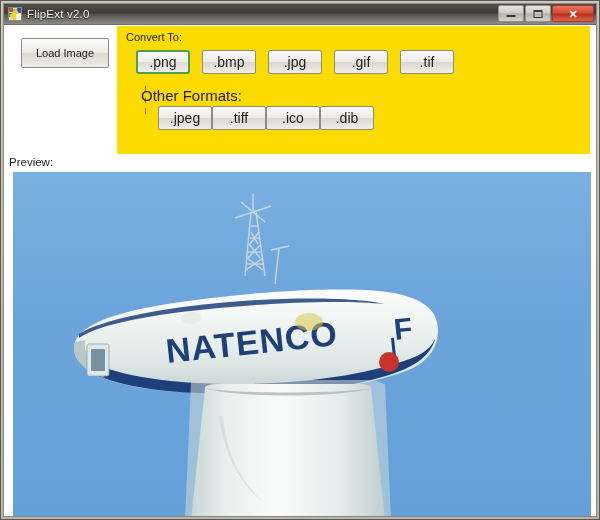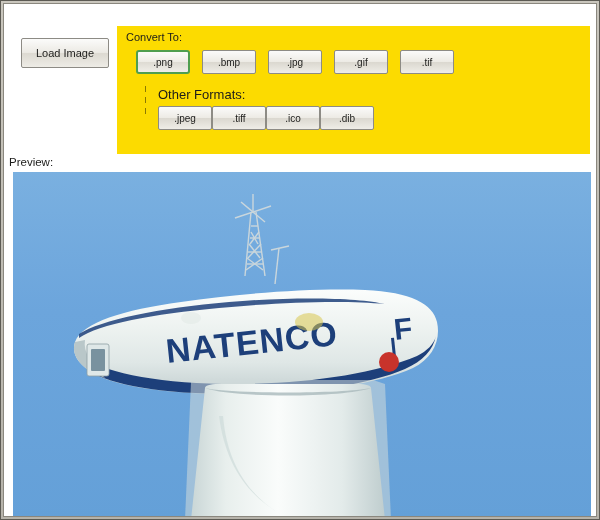--- a/index.html
+++ b/index.html
@@ -181,36 +181,36 @@
     left: 41px;
     top: 80px;
   }
   .fmt-btn {
     width: 54px;
     height: 24px;
     box-sizing: border-box;
     border: 1px solid #8d8b85;
     border-radius: 2px;
     background: linear-gradient(to bottom, #fbfbfa 0%, #edebe5 48%, #dbd8d0 52%, #efede7 100%);
-    font-size: 10px;
+    font-size: 14px;
     color: #1d1d1b;
     font-family: "Liberation Sans", sans-serif;
     cursor: default;
     padding: 0;
   }
   .fmt-btn.selected {
     border: 2px solid #4f9e4f;
     border-radius: 3px;
     background: linear-gradient(to bottom, #fbfbfa 0%, #eeece6 48%, #dedbd3 52%, #f0eee8 100%);
   }
   .other-label {
     position: absolute;
-    left: 41px;
+    left: 24px;
     top: 61px;
-    font-size: 13px;
+    font-size: 15px;
     color: #1c1c1a;
     white-space: nowrap;
   }
   .dash-marker {
     position: absolute;
     left: 28px;
     top: 60px;
     width: 1px;
     height: 32px;
     background: repeating-linear-gradient(to bottom,
@@ -249,20 +249,43 @@
     height: 100%;
     display: block;
   }
 </style>
 </head>
 <body>
 
 <div class="window">
   <div class="window-inner">
 
+    <div class="titlebar">
+      <span class="app-icon">
+        <i class="ic-red"></i>
+          <i class="ic-grn2"></i>
+          <i class="ic-blue"></i>
+        <i class="ic-green"></i>
+          <i class="ic-yel"></i>
+          <i class="ic-wht"></i>
+      </span>
+      <span class="title-text">FlipExt v2.0</span>
+
+      <div class="win-buttons">
+        <div class="win-btn">
+          <span class="min-bar"></span>
+        </div>
+        <div class="win-btn">
+          <span class="max-box"></span>
+        </div>
+        <div class="win-btn close">
+          <span class="glyph">✕</span>
+        </div>
+      </div>
+    </div>
 
     <div class="client">
 
       <button class="load-btn">Load Image</button>
 
       <div class="convert-panel">
         <div class="panel-title">Convert To:</div>
 
         <div class="fmt-row row-primary">
           <button class="fmt-btn selected">.png</button>

